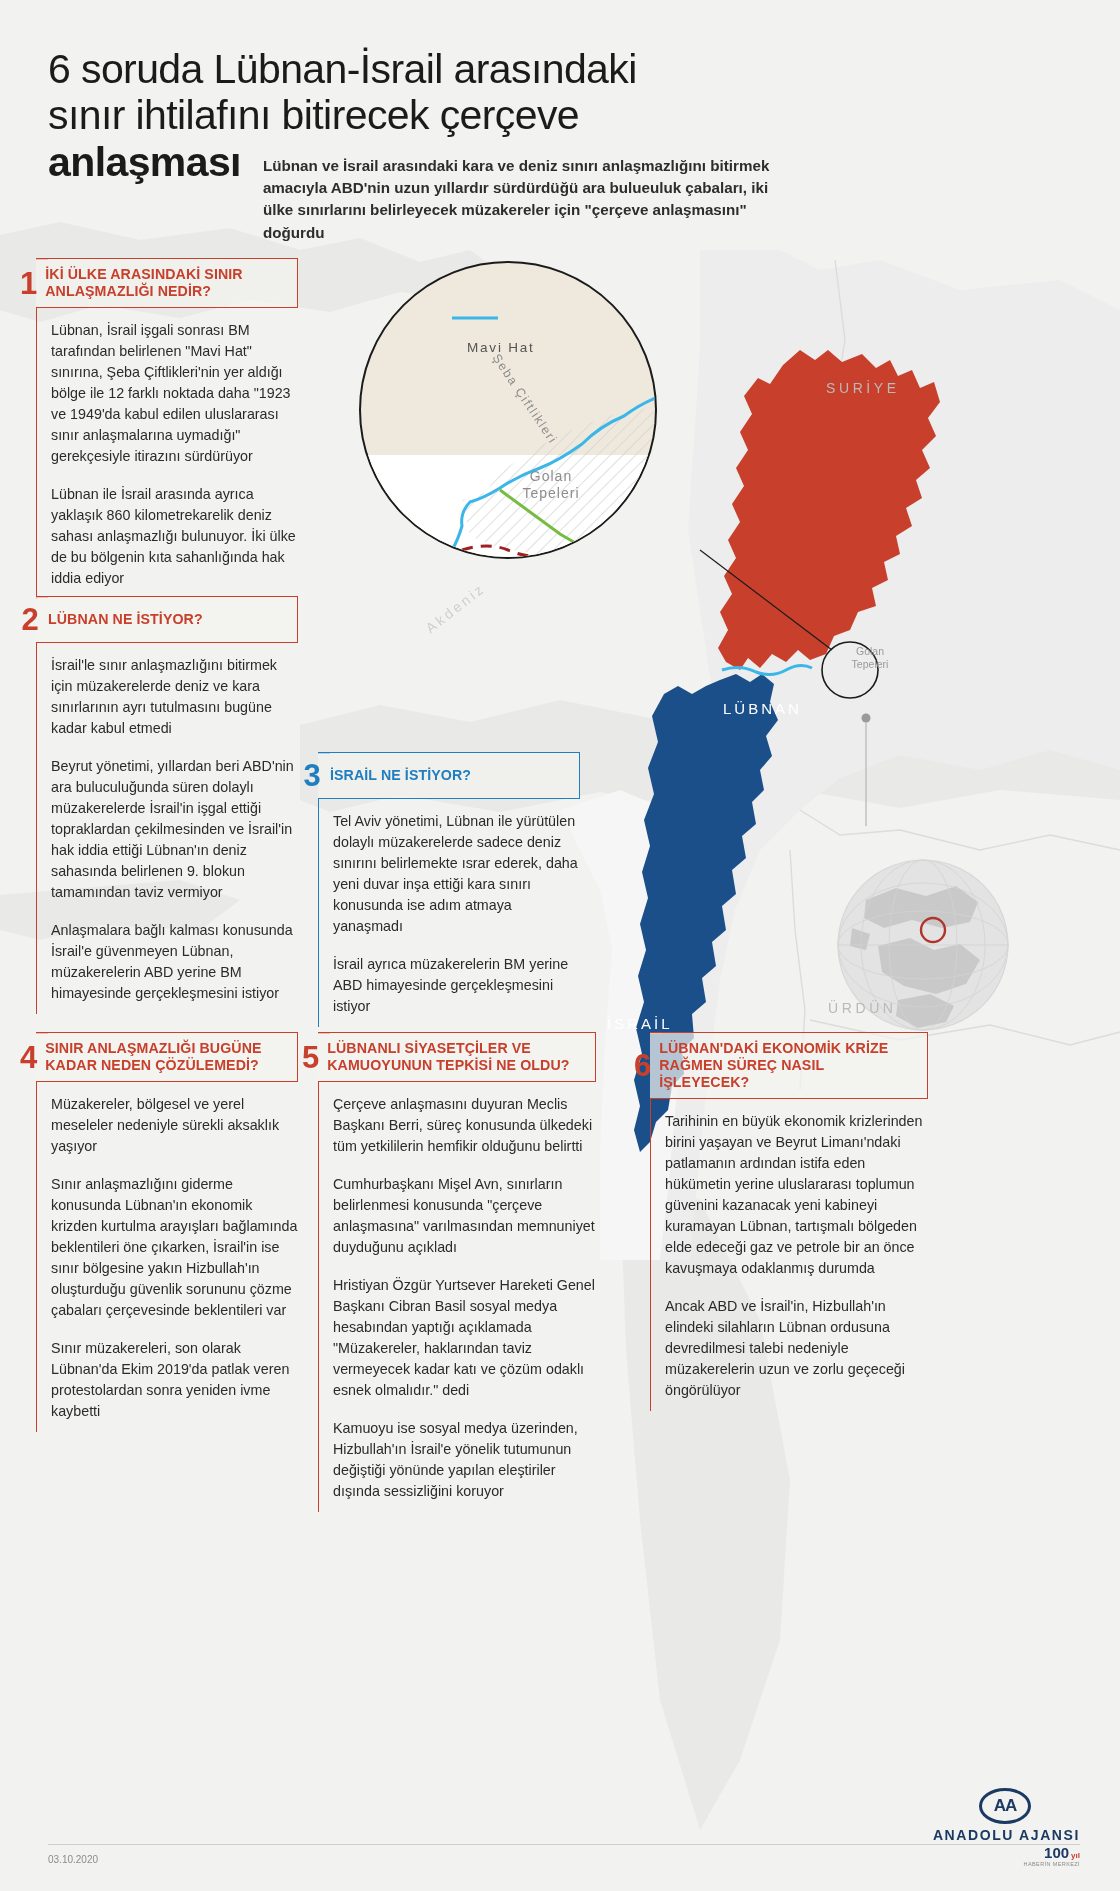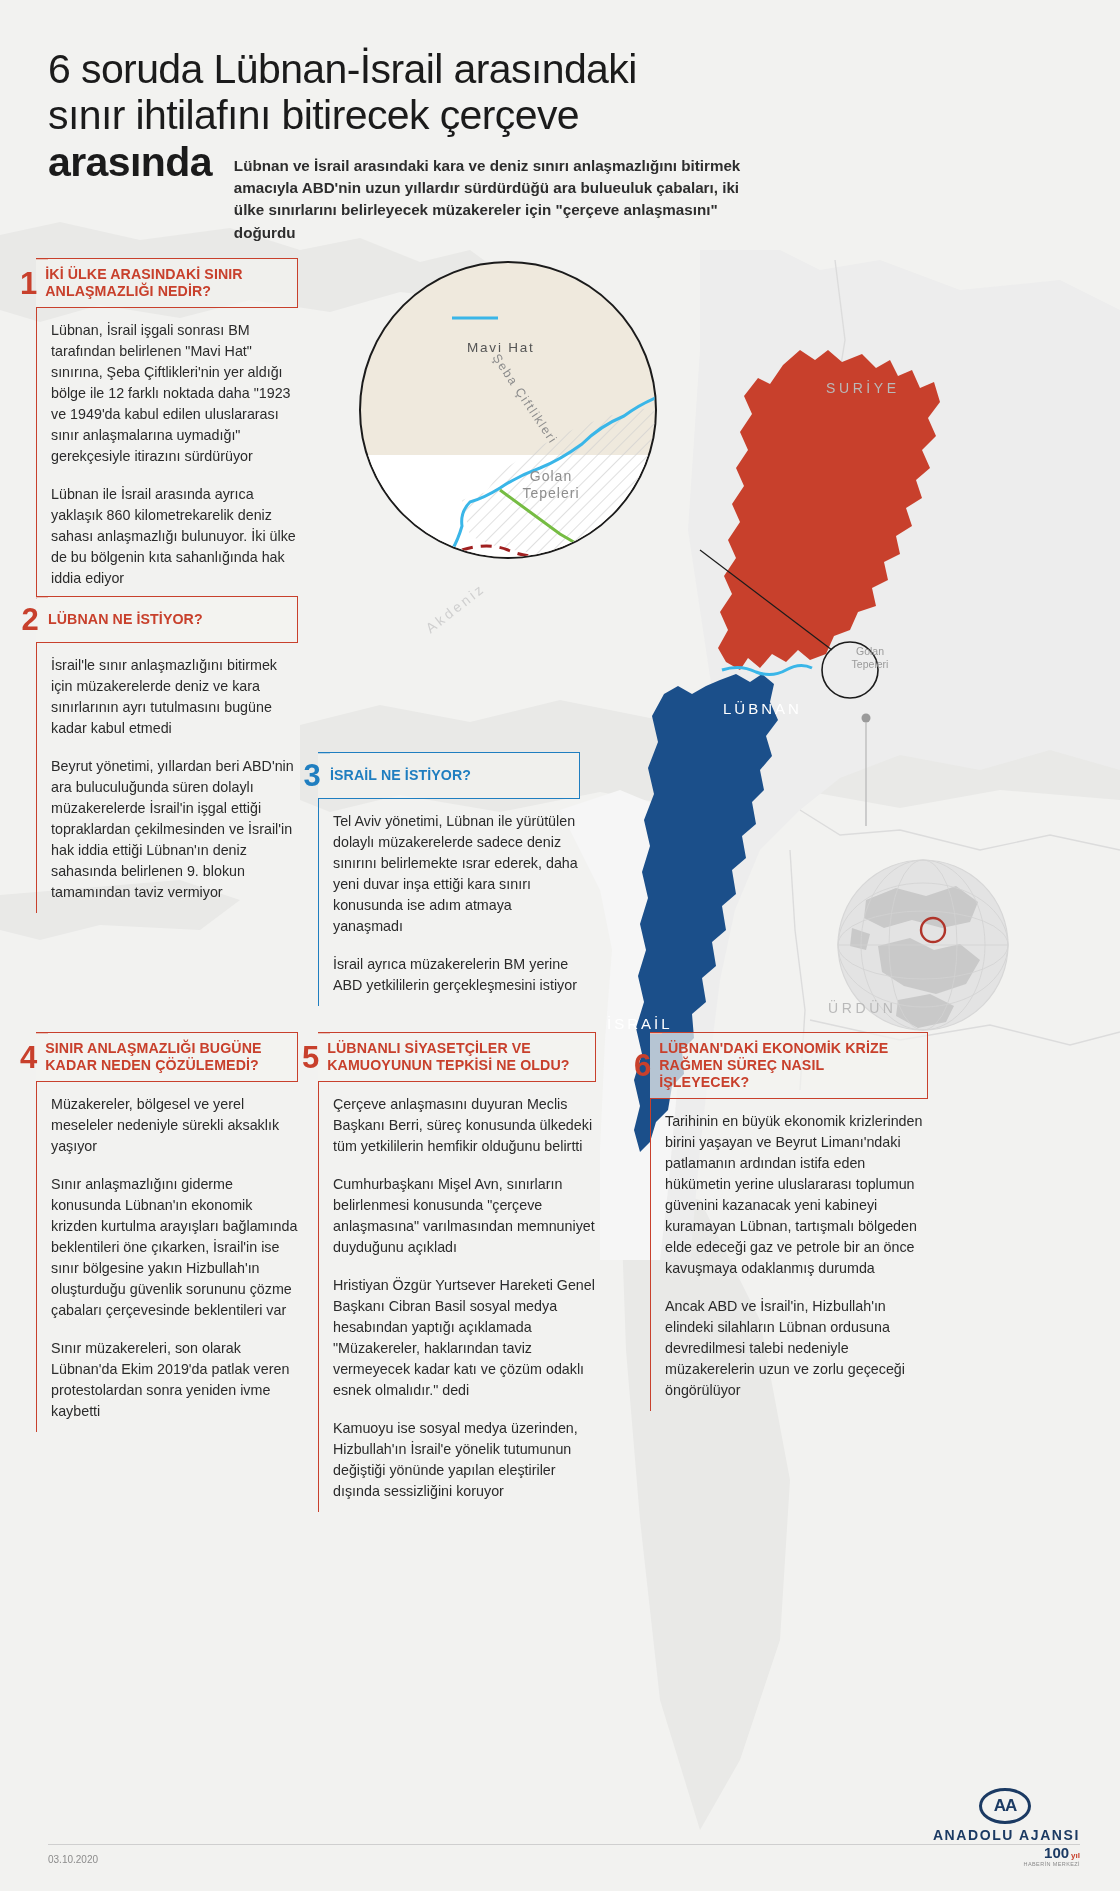--- a/index.html
+++ b/index.html
@@ -192,21 +192,21 @@
 <div class="maplabel lbl-small" style="left:840px;top:645px;width:60px;">Golan Tepeleri</div>
 
 <div class="page">
 
   <div class="header">
     <h1 class="title">
       <span>6 soruda Lübnan-İsrail arasındaki</span><br>
       <span>sınır ihtilafını bitirecek çerçeve</span>
     </h1>
     <div class="subtitle-wrap">
-      <span class="title-last">arasında</span>
+      <span class="title-last">anlaşması</span>
       <div class="subtitle">Lübnan ve İsrail arasındaki kara ve deniz sınırı anlaşmazlığını bitirmek amacıyla ABD'nin uzun yıllardır sürdürdüğü ara bulueuluk çabaları, iki ülke sınırlarını belirleyecek müzakereler için "çerçeve anlaşmasını" doğurdu</div>
     </div>
   </div>
 
   <div class="qblock" style="left:36px;top:258px;width:262px;">
     <div class="rail-top"></div>
     <div class="qhead">
       <div class="qnum">1</div>
       <div class="qtitle">İKİ ÜLKE ARASINDAKİ SINIR ANLAŞMAZLIĞI NEDİR?</div>
     </div>
@@ -218,32 +218,33 @@
 
   <div class="qblock" style="left:36px;top:596px;width:262px;">
     <div class="rail-top"></div>
     <div class="qhead">
       <div class="qnum">2</div>
       <div class="qtitle">LÜBNAN NE İSTİYOR?</div>
     </div>
     <div class="qbody">
       <p>İsrail'le sınır anlaşmazlığını bitirmek için müzakerelerde deniz ve kara sınırlarının ayrı tutulmasını bugüne kadar kabul etmedi</p>
       <p>Beyrut yönetimi, yıllardan beri ABD'nin ara buluculuğunda süren dolaylı müzakerelerde İsrail'in işgal ettiği topraklardan çekilmesinden ve İsrail'in hak iddia ettiği Lübnan'ın deniz sahasında belirlenen 9. blokun tamamından taviz vermiyor</p>
+      <p>Anlaşmalara bağlı kalması konusunda İsrail'e güvenmeyen Lübnan, müzakerelerin ABD yerine BM himayesinde gerçekleşmesini istiyor</p>
     </div>
   </div>
 
   <div class="qblock" style="left:318px;top:752px;width:262px;">
     <div class="rail-top blue"></div>
     <div class="qhead blue">
       <div class="qnum blue">3</div>
       <div class="qtitle blue">İSRAİL NE İSTİYOR?</div>
     </div>
     <div class="qbody blue">
       <p>Tel Aviv yönetimi, Lübnan ile yürütülen dolaylı müzakerelerde sadece deniz sınırını belirlemekte ısrar ederek, daha yeni duvar inşa ettiği kara sınırı konusunda ise adım atmaya yanaşmadı</p>
-      <p>İsrail ayrıca müzakerelerin BM yerine ABD yetkililerin gerçekleşmesini istiyor</p>
+      <p>İsrail ayrıca müzakerelerin BM yerine ABD himayesinde gerçekleşmesini istiyor</p>
     </div>
   </div>
 
   <div class="qblock" style="left:36px;top:1032px;width:262px;">
     <div class="rail-top"></div>
     <div class="qhead">
       <div class="qnum">4</div>
       <div class="qtitle">SINIR ANLAŞMAZLIĞI BUGÜNE KADAR NEDEN ÇÖZÜLEMEDİ?</div>
     </div>
     <div class="qbody">

